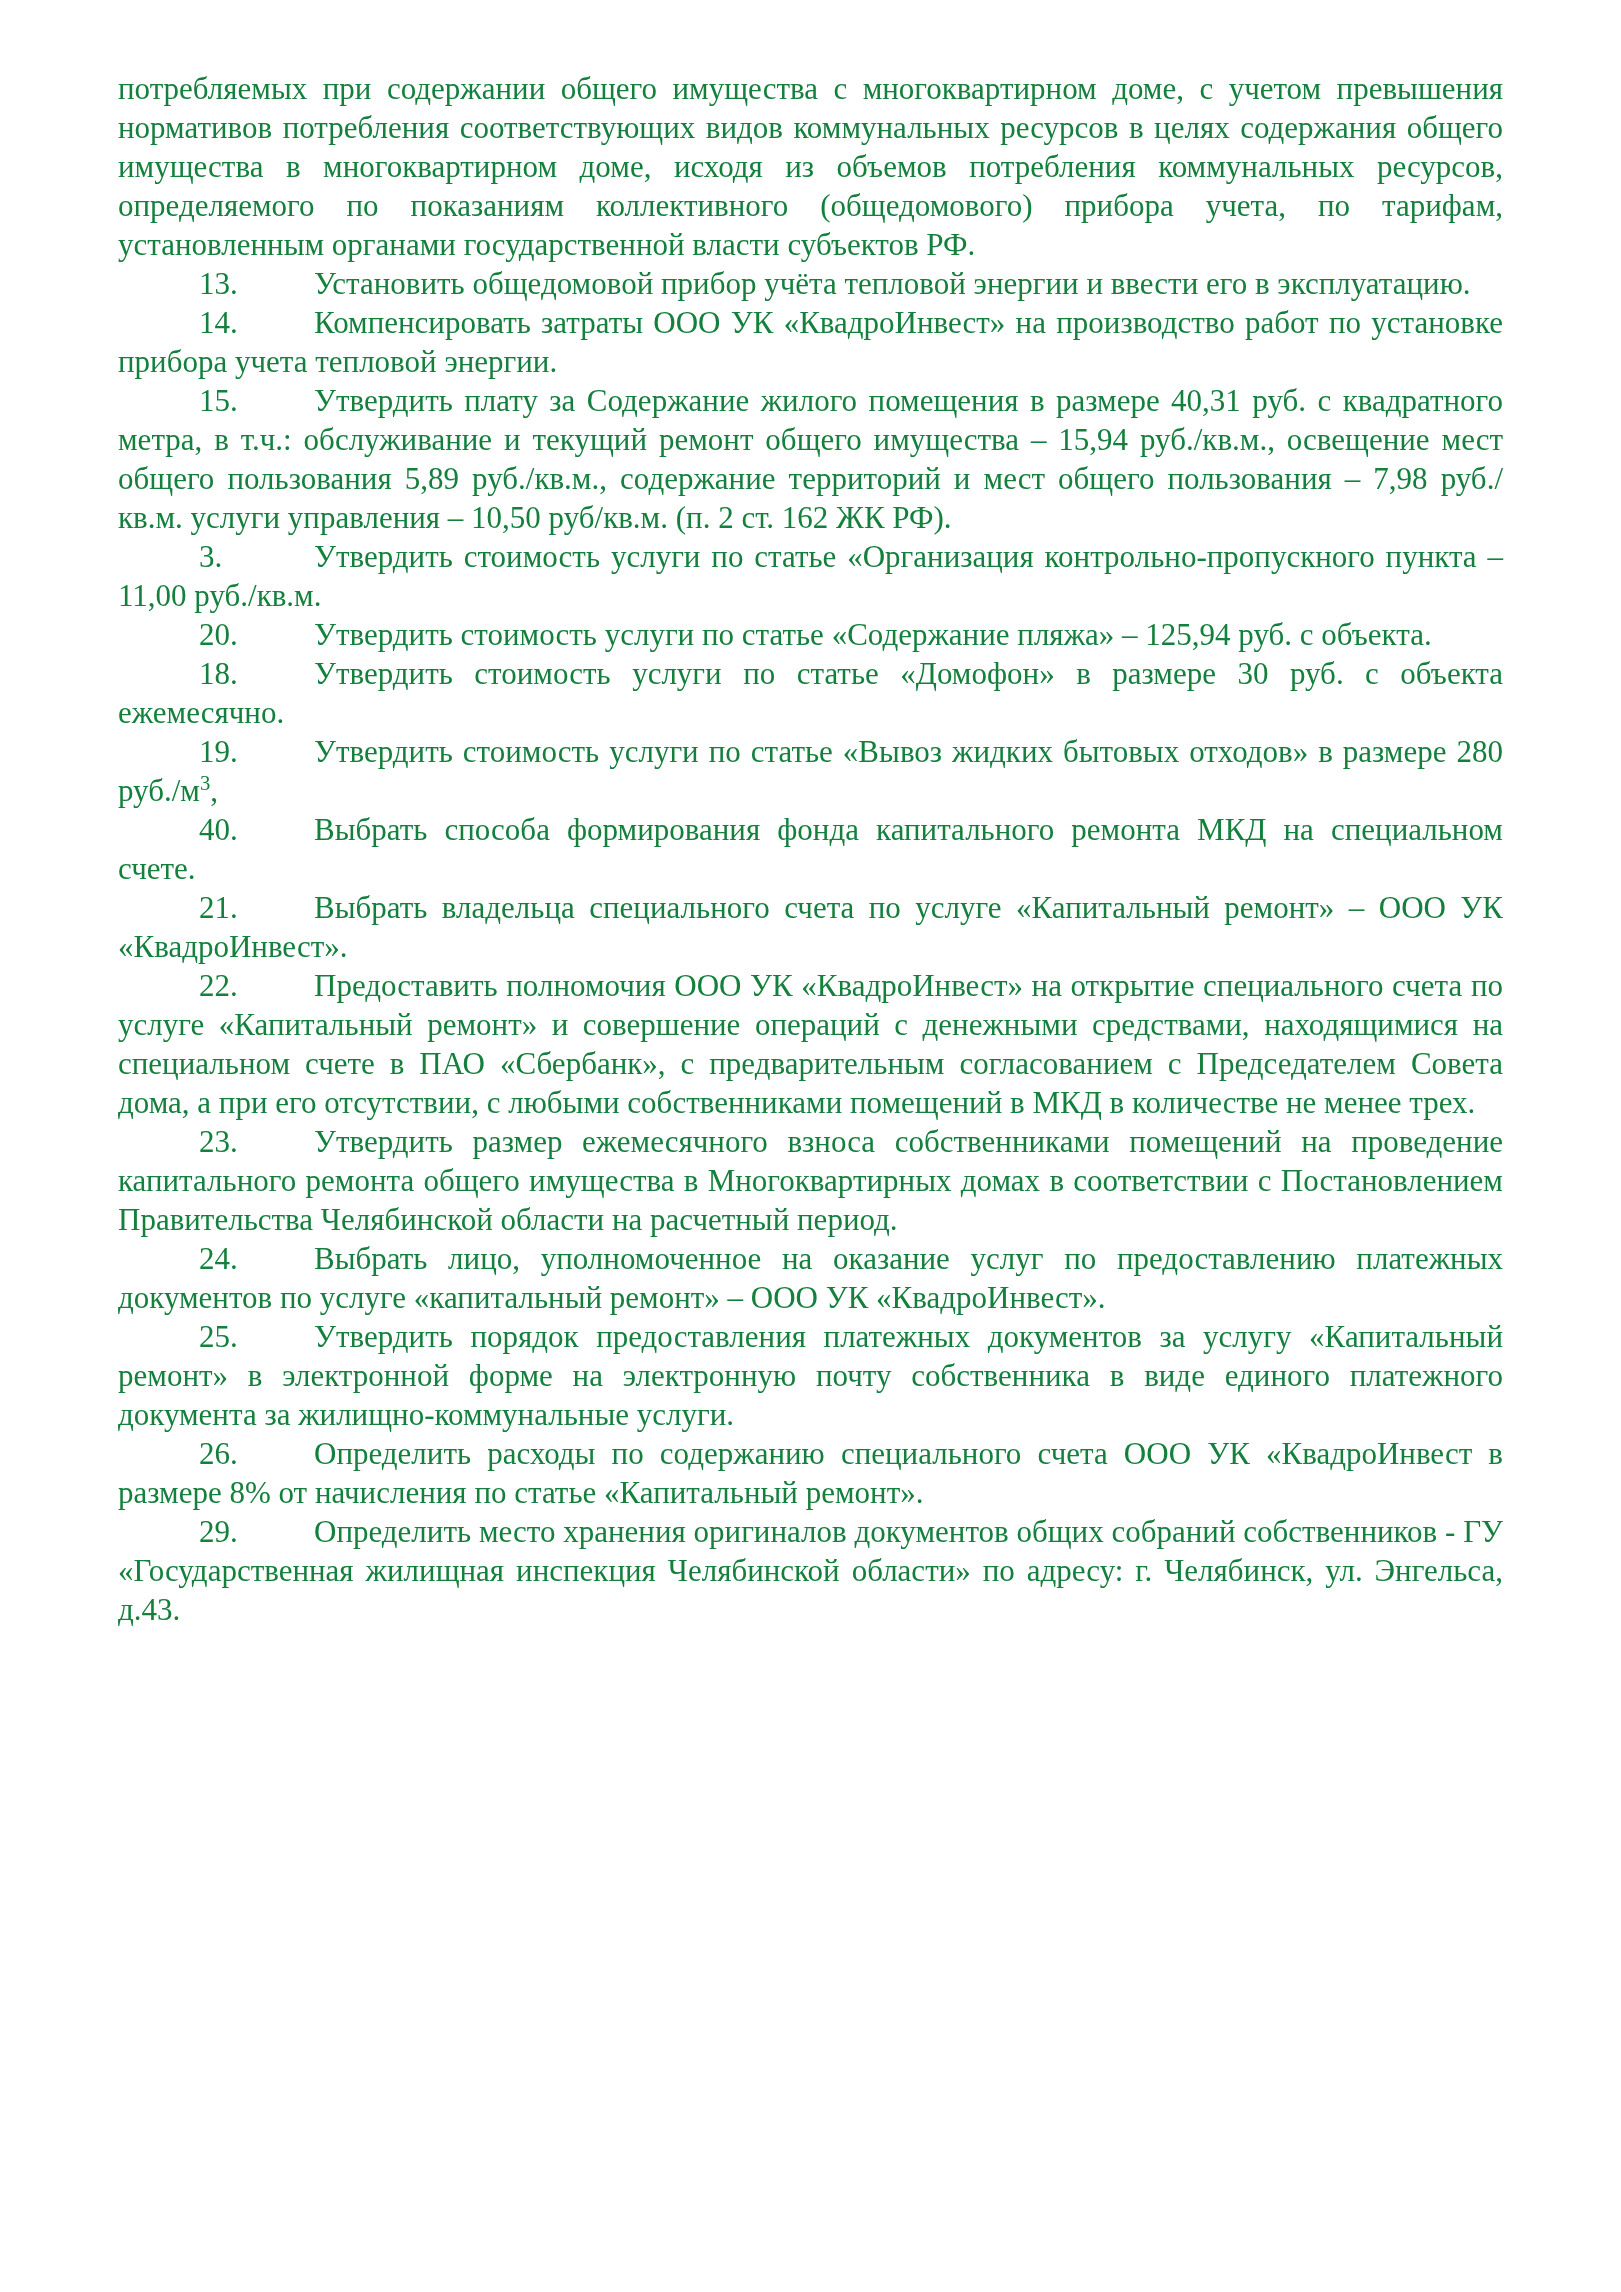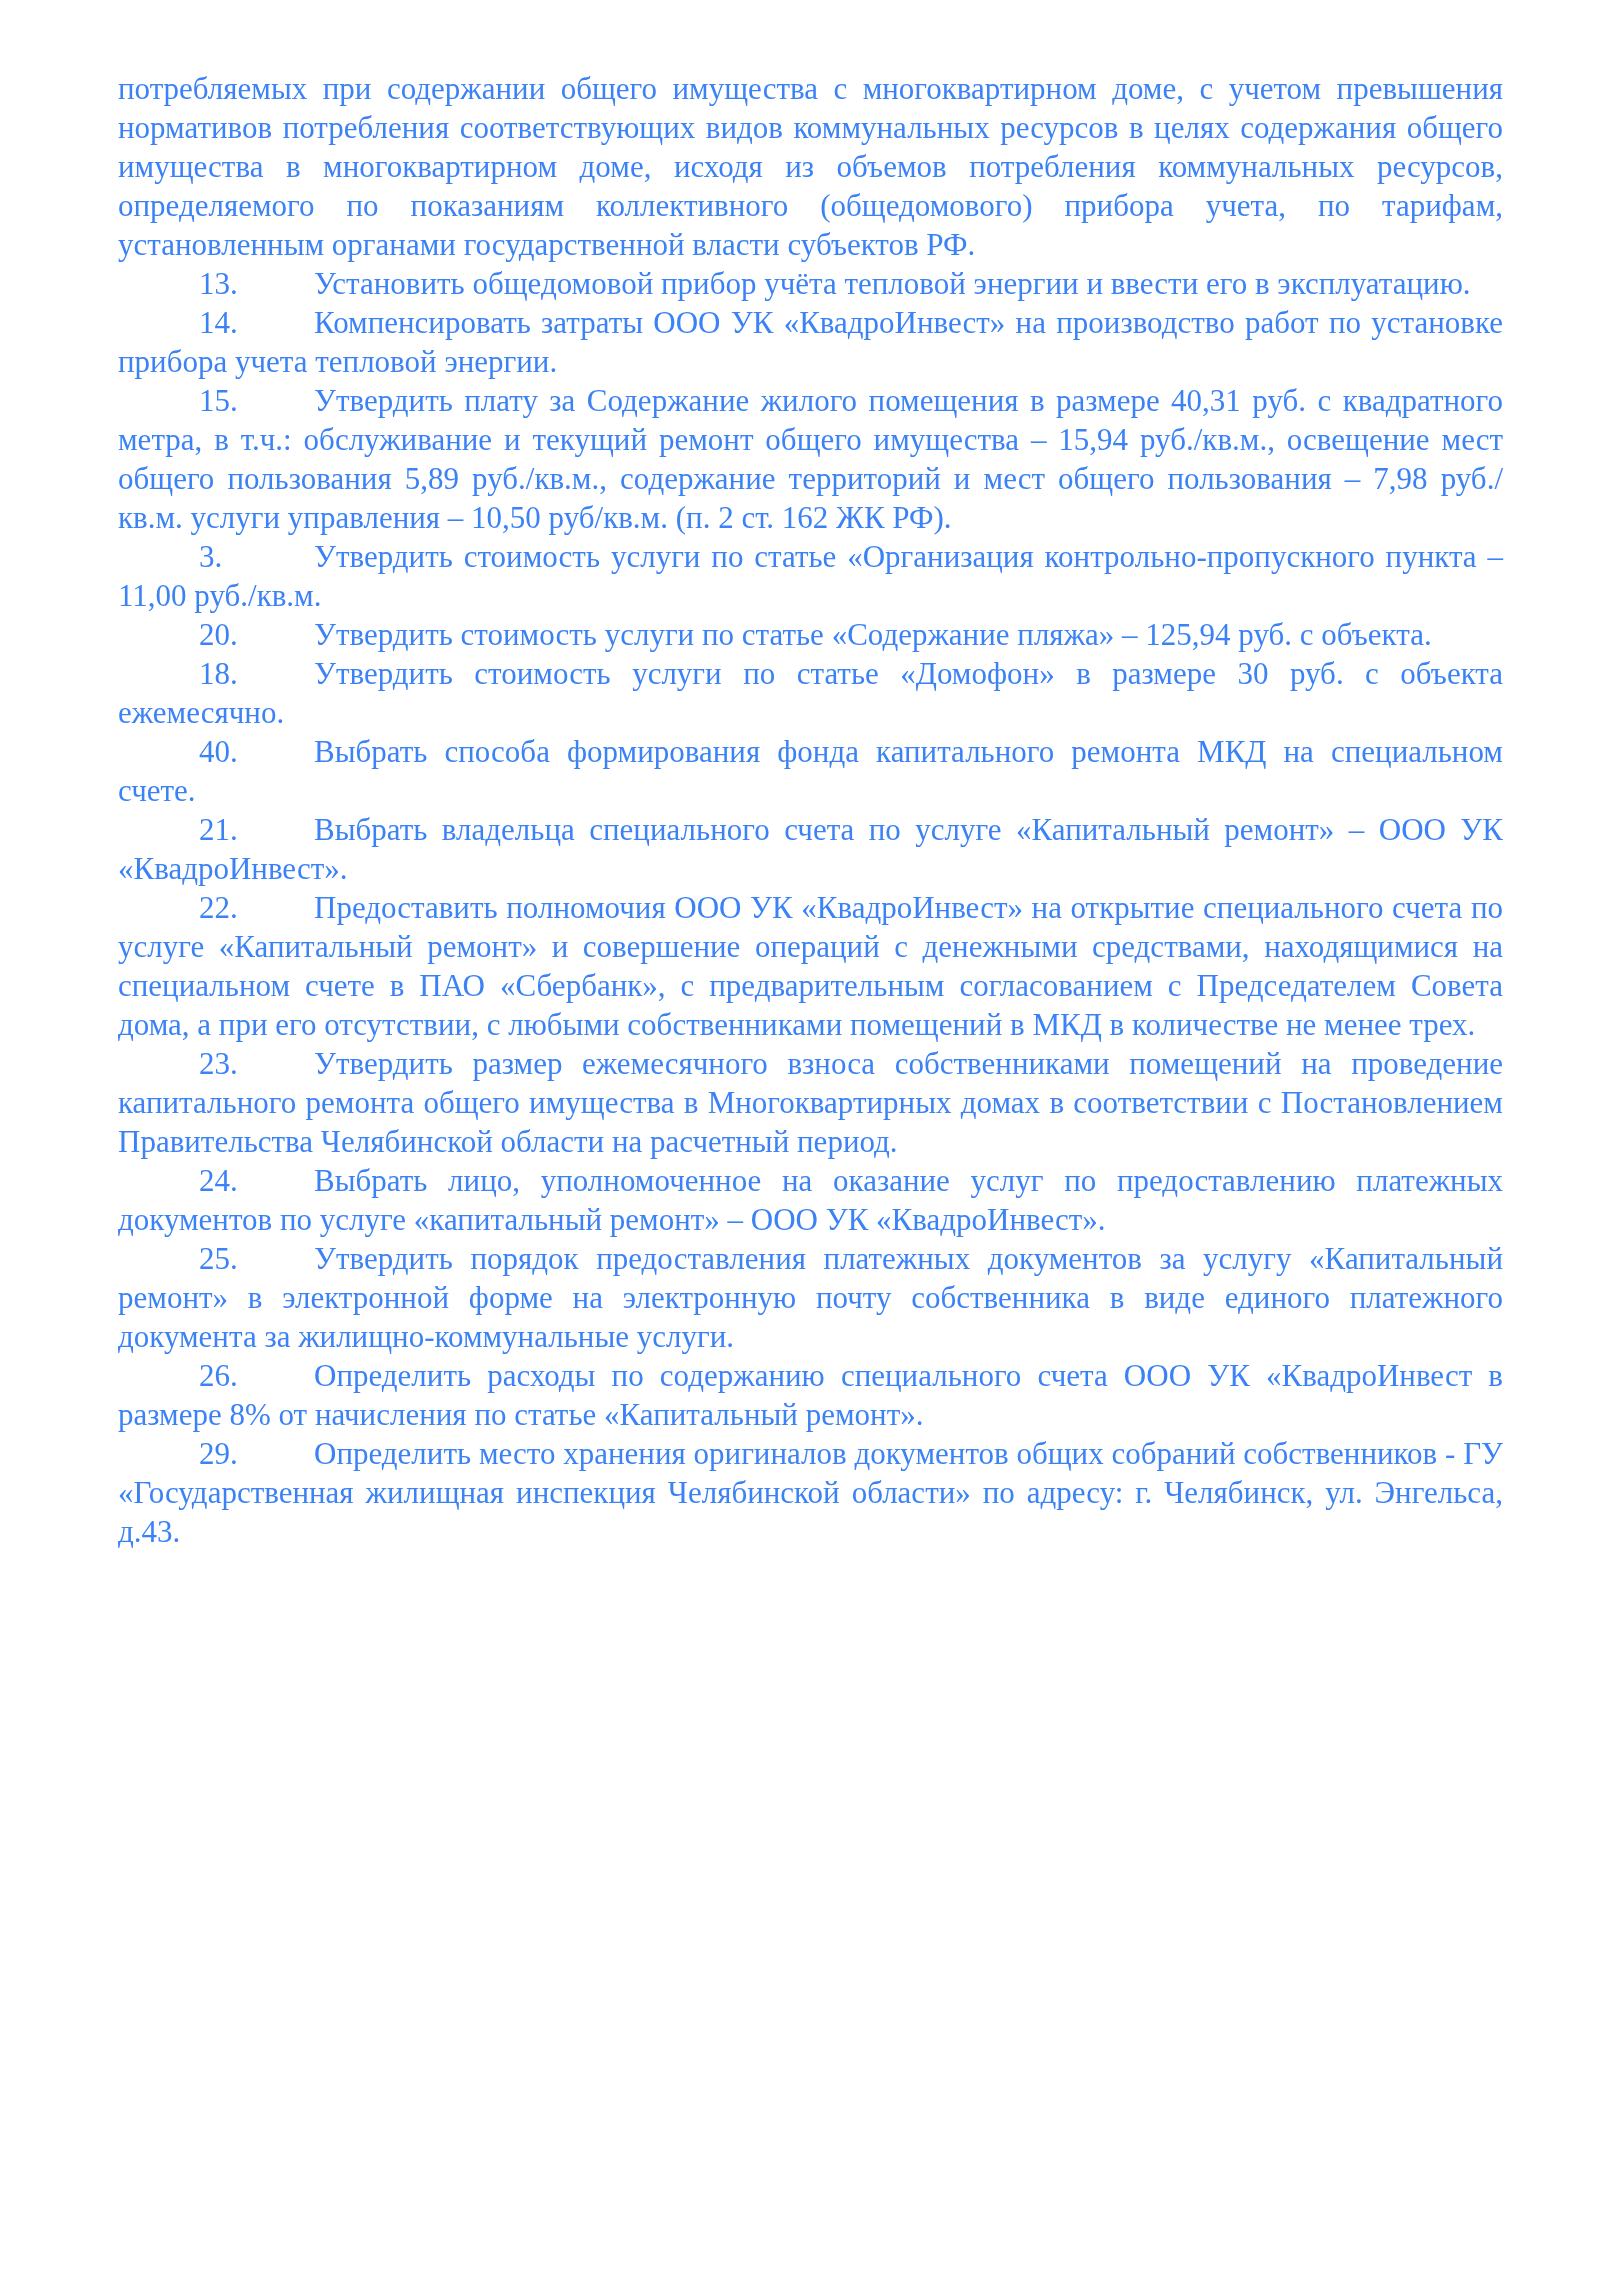--- a/index.html
+++ b/index.html
@@ -12,21 +12,21 @@
     height: 2293px;
     overflow: hidden;
     position: relative;
   }
   .page {
     box-sizing: border-box;
     width: 1621px;
     height: 2293px;
     padding: 69px 118px 0 118px;
     background: #ffffff;
-    color: #3b82f6;
+    color: #15803d;
     font-family: "Liberation Serif", "DejaVu Serif", serif;
     font-size: 31px;
     line-height: 39px;
   }
   p.para {
     margin: 0;
     padding: 0;
     text-align: justify;
     word-spacing: normal;
   }
@@ -57,20 +57,21 @@
   <p class="para numbered"><span class="num">14.</span><span>Компенсировать затраты ООО УК «КвадроИнвест» на производство работ по установке прибора учета тепловой энергии.</span></p>
 
   <p class="para numbered"><span class="num">15.</span><span>Утвердить плату за Содержание жилого помещения в размере 40,31 руб. с квадратного метра, в т.ч.: обслуживание и текущий ремонт общего имущества – 15,94 руб./кв.м., освещение мест общего пользования 5,89 руб./кв.м., содержание территорий и мест общего пользования – 7,98 руб./кв.м. услуги управления – 10,50 руб/кв.м. (п. 2 ст. 162 ЖК РФ).</span></p>
 
   <p class="para numbered"><span class="num">3.</span><span>Утвердить стоимость услуги по статье «Организация контрольно-пропускного пункта – 11,00 руб./кв.м.</span></p>
 
   <p class="para numbered"><span class="num">20.</span><span>Утвердить стоимость услуги по статье «Содержание пляжа» – 125,94 руб. с объекта.</span></p>
 
   <p class="para numbered"><span class="num">18.</span><span>Утвердить стоимость услуги по статье «Домофон» в размере 30 руб. с объекта ежемесячно.</span></p>
 
+  <p class="para numbered"><span class="num">19.</span><span>Утвердить стоимость услуги по статье «Вывоз жидких бытовых отходов» в размере 280 руб./м</span><sup class="sup">3</sup><span>,</span></p>
 
   <p class="para numbered"><span class="num">40.</span><span>Выбрать способа формирования фонда капитального ремонта МКД на специальном счете.</span></p>
 
   <p class="para numbered"><span class="num">21.</span><span>Выбрать владельца специального счета по услуге «Капитальный ремонт» – ООО УК «КвадроИнвест».</span></p>
 
   <p class="para numbered"><span class="num">22.</span><span>Предоставить полномочия ООО УК «КвадроИнвест» на открытие специального счета по услуге «Капитальный ремонт» и совершение операций с денежными средствами, находящимися на специальном счете в ПАО «Сбербанк», с предварительным согласованием с Председателем Совета дома, а при его отсутствии, с любыми собственниками помещений в МКД в количестве не менее трех.</span></p>
 
   <p class="para numbered"><span class="num">23.</span><span>Утвердить размер ежемесячного взноса собственниками помещений на проведение капитального ремонта общего имущества в Многоквартирных домах в соответствии с Постановлением Правительства Челябинской области на расчетный период.</span></p>
 
   <p class="para numbered"><span class="num">24.</span><span>Выбрать лицо, уполномоченное на оказание услуг по предоставлению платежных документов по услуге «капитальный ремонт» – ООО УК «КвадроИнвест».</span></p>

